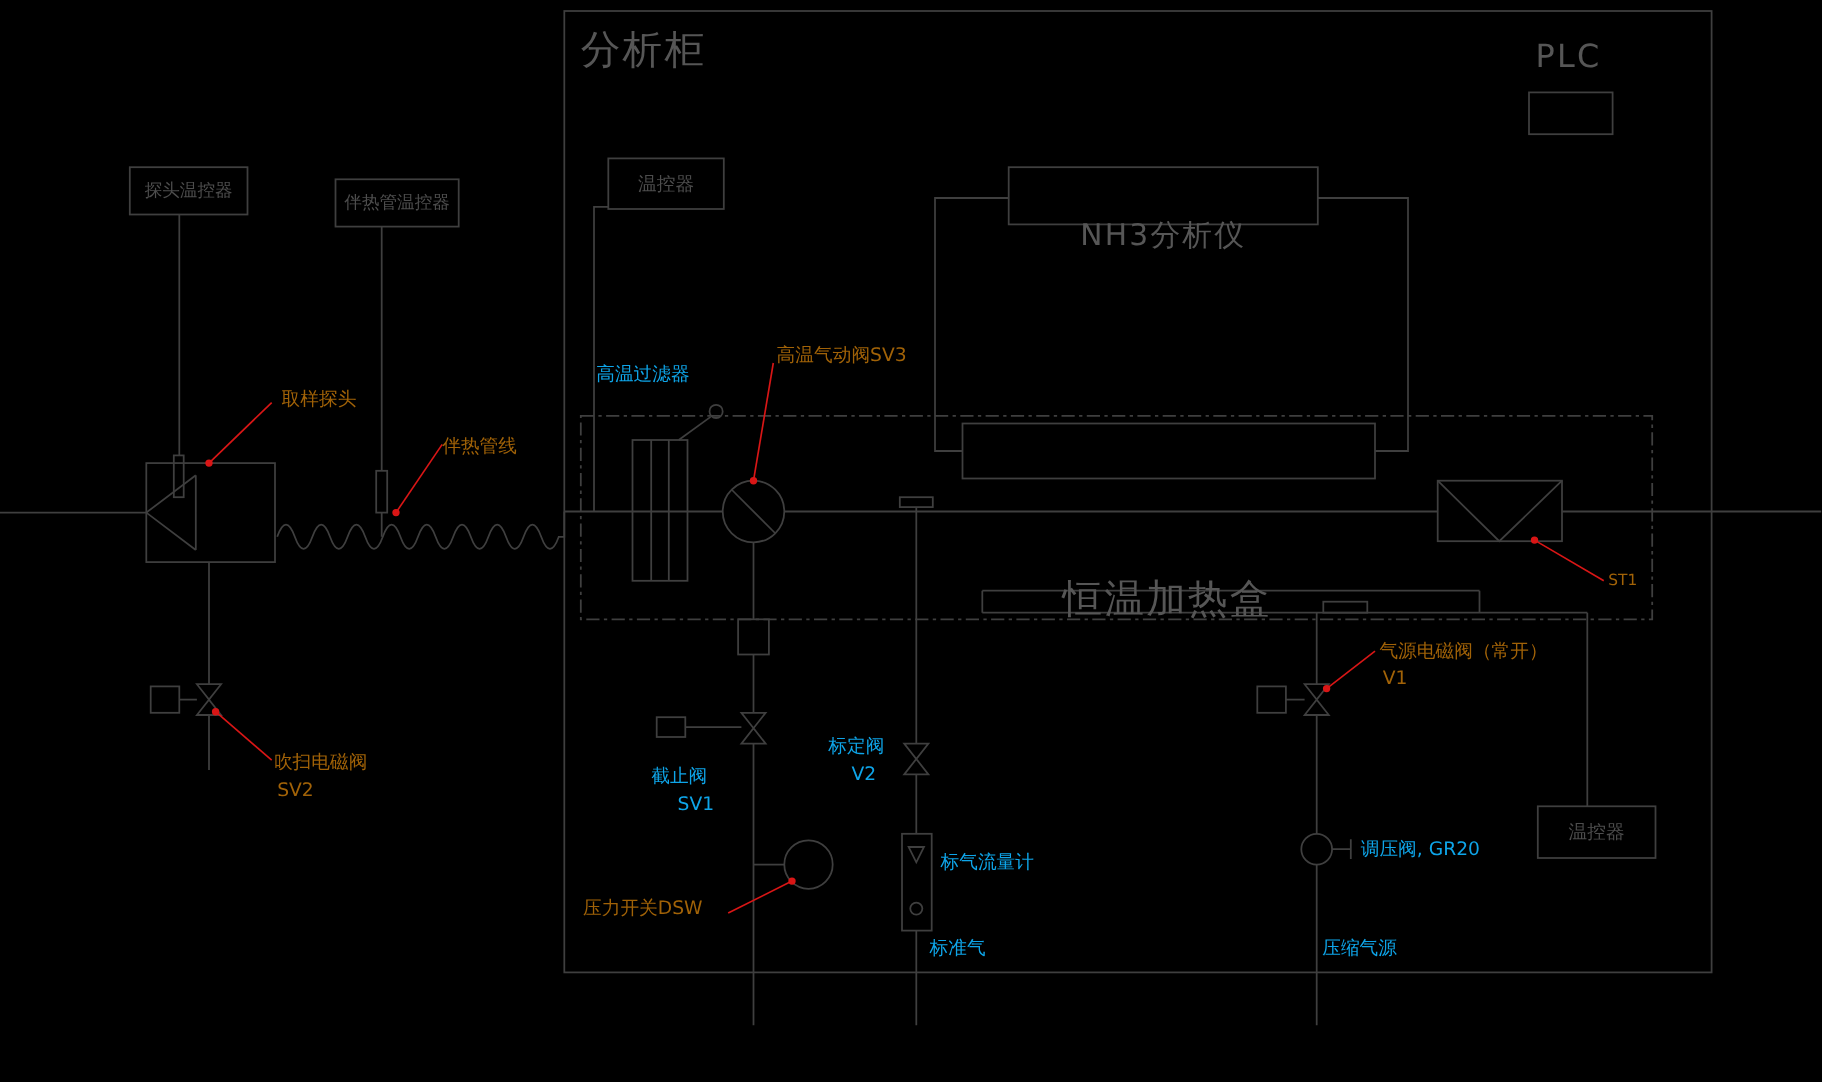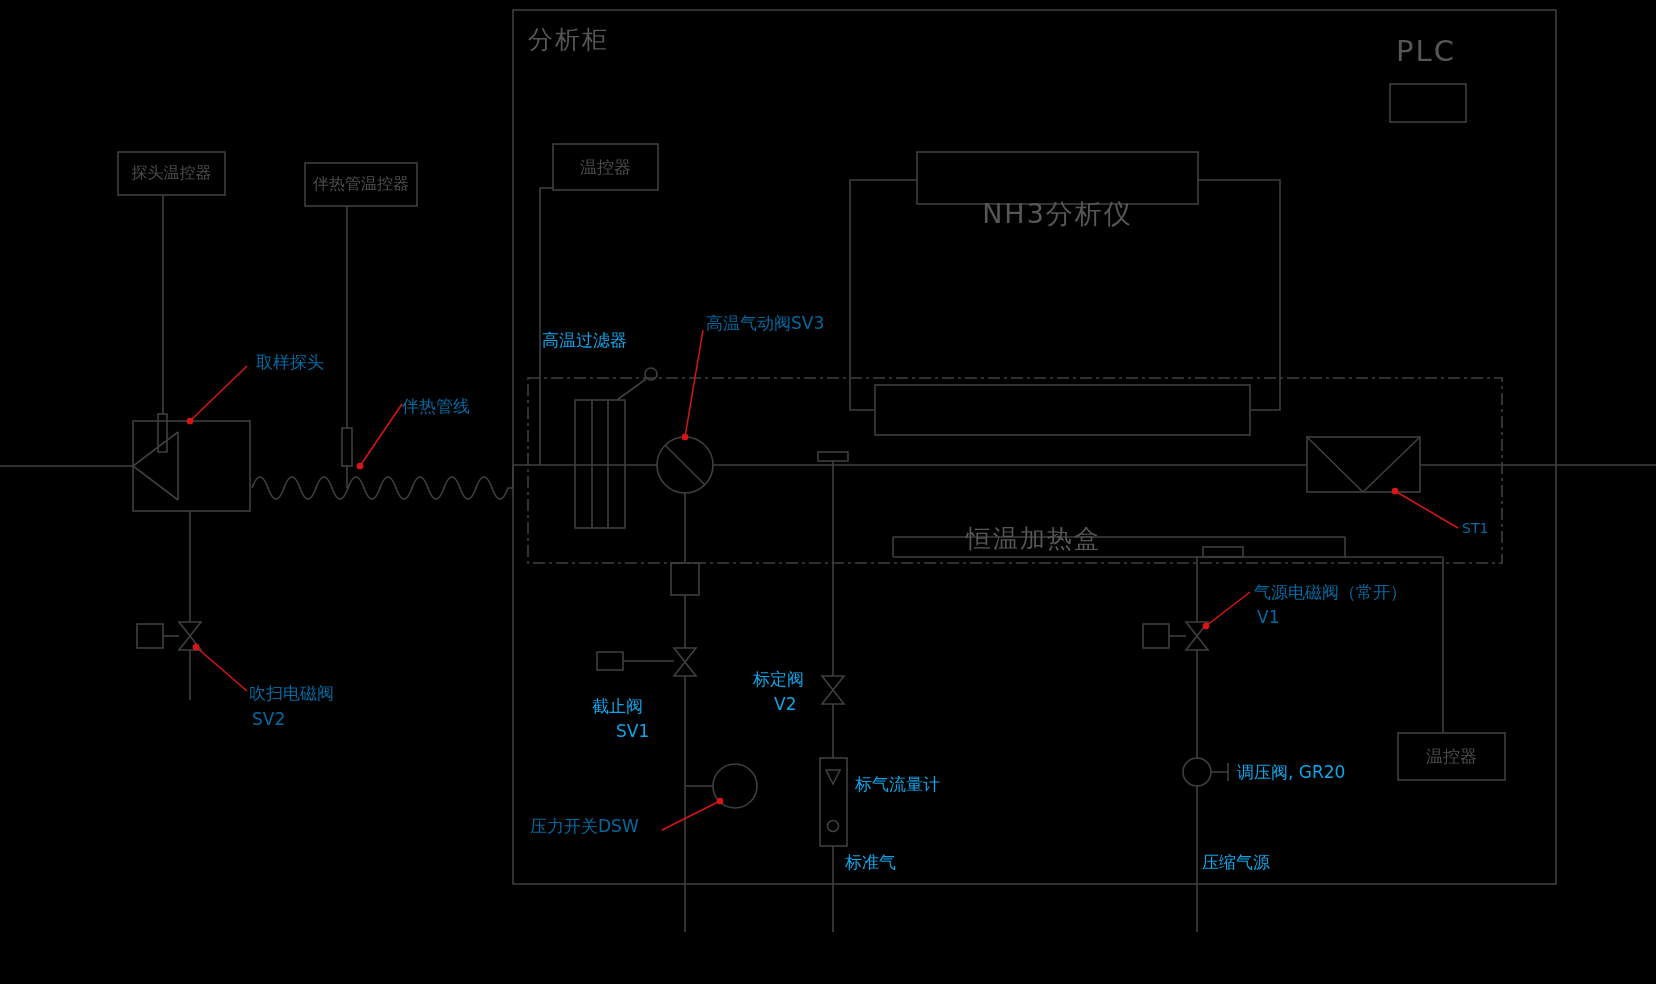--- a/index.html
+++ b/index.html
@@ -1,21 +1,21 @@
 <!DOCTYPE html>
 <html><head>
 <meta charset="utf-8">
 <style>
   html,body{margin:0;padding:0;background:#000;}
   #stage{position:relative;width:1656px;height:984px;background:#000;overflow:hidden;
          font-family:"DejaVu Sans","Liberation Sans",sans-serif;}
   #diagram-svg{position:absolute;left:0;top:0;}
   .lbl{position:absolute;color:#0ea5e9;font-size:17px;white-space:nowrap;line-height:1.1;}
-  .lbl.red{color:#0369a1;}
-  .lbl.big{font-size:25px;color:#565656;letter-spacing:2px;}
+  .lbl.red{color:#a16207;}
+  .lbl.big{font-size:36px;color:#565656;letter-spacing:2px;}
   .boxlbl{position:absolute;display:flex;align-items:center;justify-content:center;
           color:#4d4d4d;font-size:17px;white-space:nowrap;}
   .boxlbl.big{font-size:27px;color:#565656;letter-spacing:2px;margin-top:36px;}
 </style>
 </head>
 <body>
 
 <div id="stage">
 
   <svg id="diagram-svg" width="1656" height="984" viewBox="0 0 1656 984">

